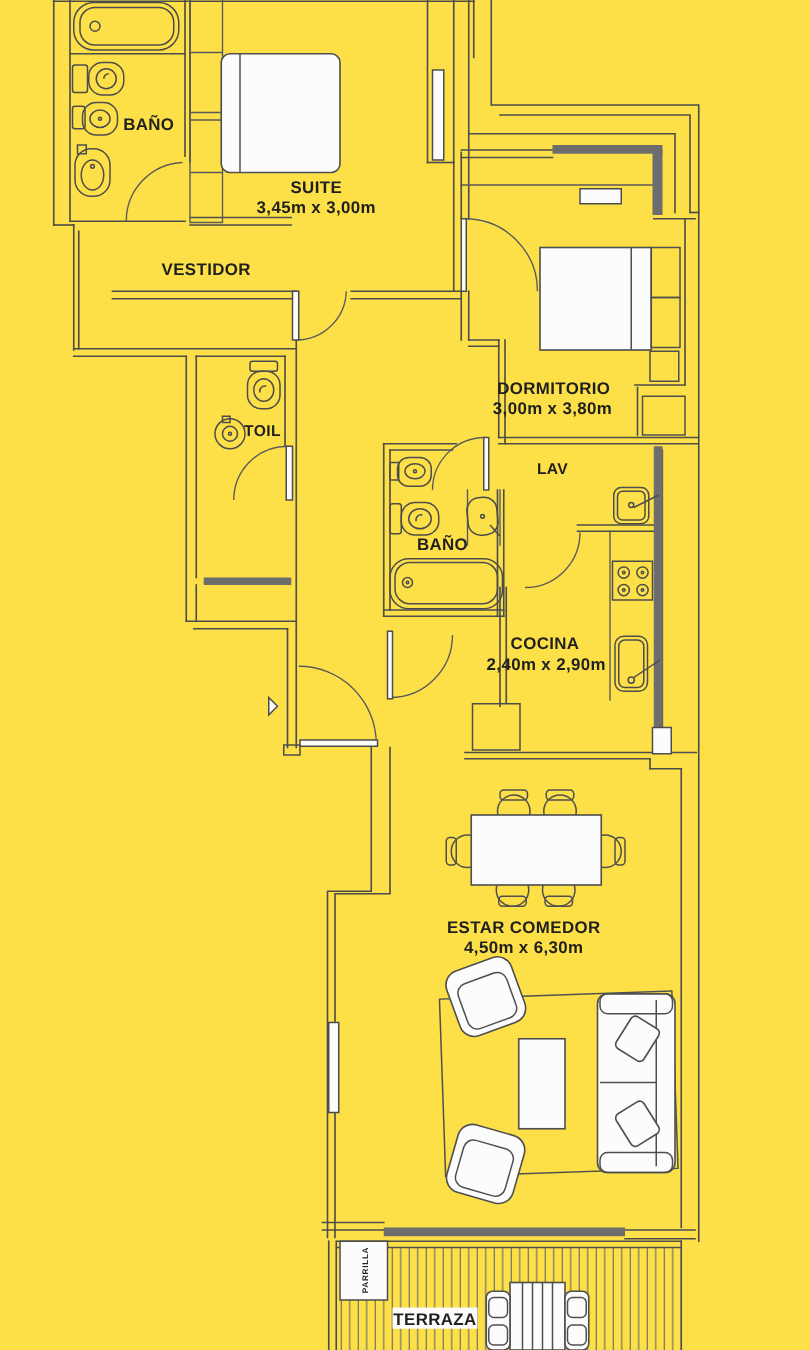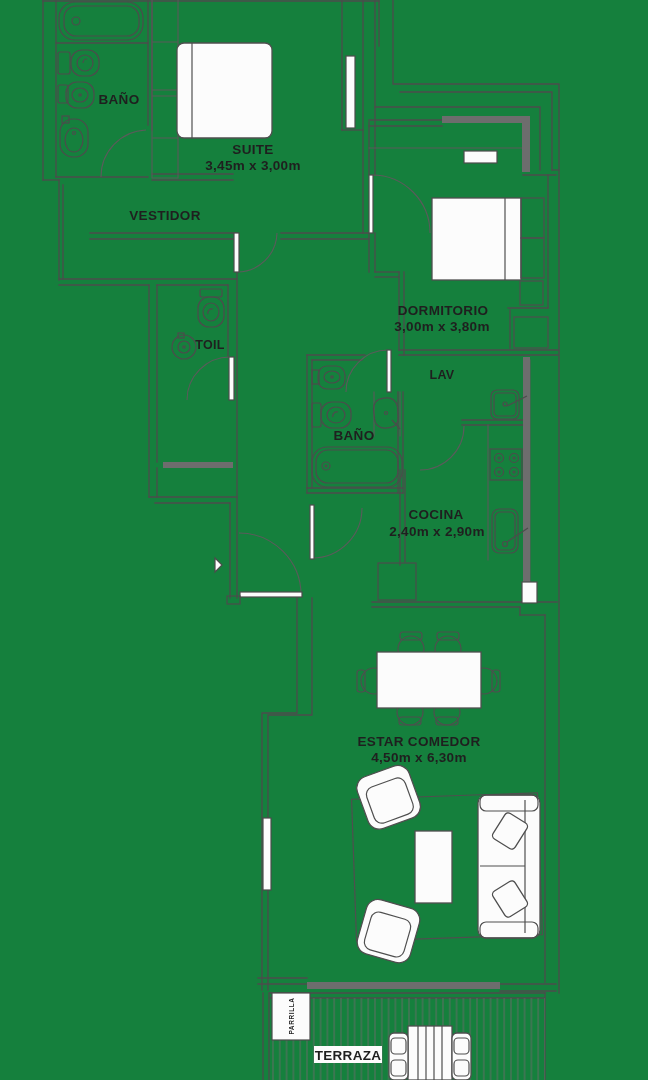--- a/index.html
+++ b/index.html
@@ -1,16 +1,16 @@
 <!DOCTYPE html>
 <html><head>
 <meta charset="utf-8">
 <style>
   html,body{margin:0;padding:0;background:#ffffff;}
-  #plan{width:648px;height:1080px;position:relative;overflow:hidden;background:#15803d;}
+  #plan{width:648px;height:1080px;position:relative;overflow:hidden;background:#fde047;}
   svg{display:block;}
   .w{stroke:#4c4c4c;stroke-width:1.3;fill:none;stroke-linecap:square;}
   .w2{stroke:#5a5a5a;stroke-width:1.1;fill:none;stroke-linecap:square;}
   .wd{fill:#6d6d6d;stroke:none;}
   .fx{stroke:#4c4c4c;stroke-width:1.2;fill:#fcfcfc;}
   .fxn{stroke:#4c4c4c;stroke-width:1.2;fill:none;}
   .furn{stroke:#4f4f4f;stroke-width:1.3;fill:#fcfcfc;}
   .furnn{stroke:#4f4f4f;stroke-width:1.2;fill:none;}
   .arc{stroke:#5b5b5b;stroke-width:1.1;fill:none;}
   .lbl{font-family:"Liberation Sans","DejaVu Sans",sans-serif;font-weight:bold;fill:#1f1f1f;letter-spacing:.3px;}

